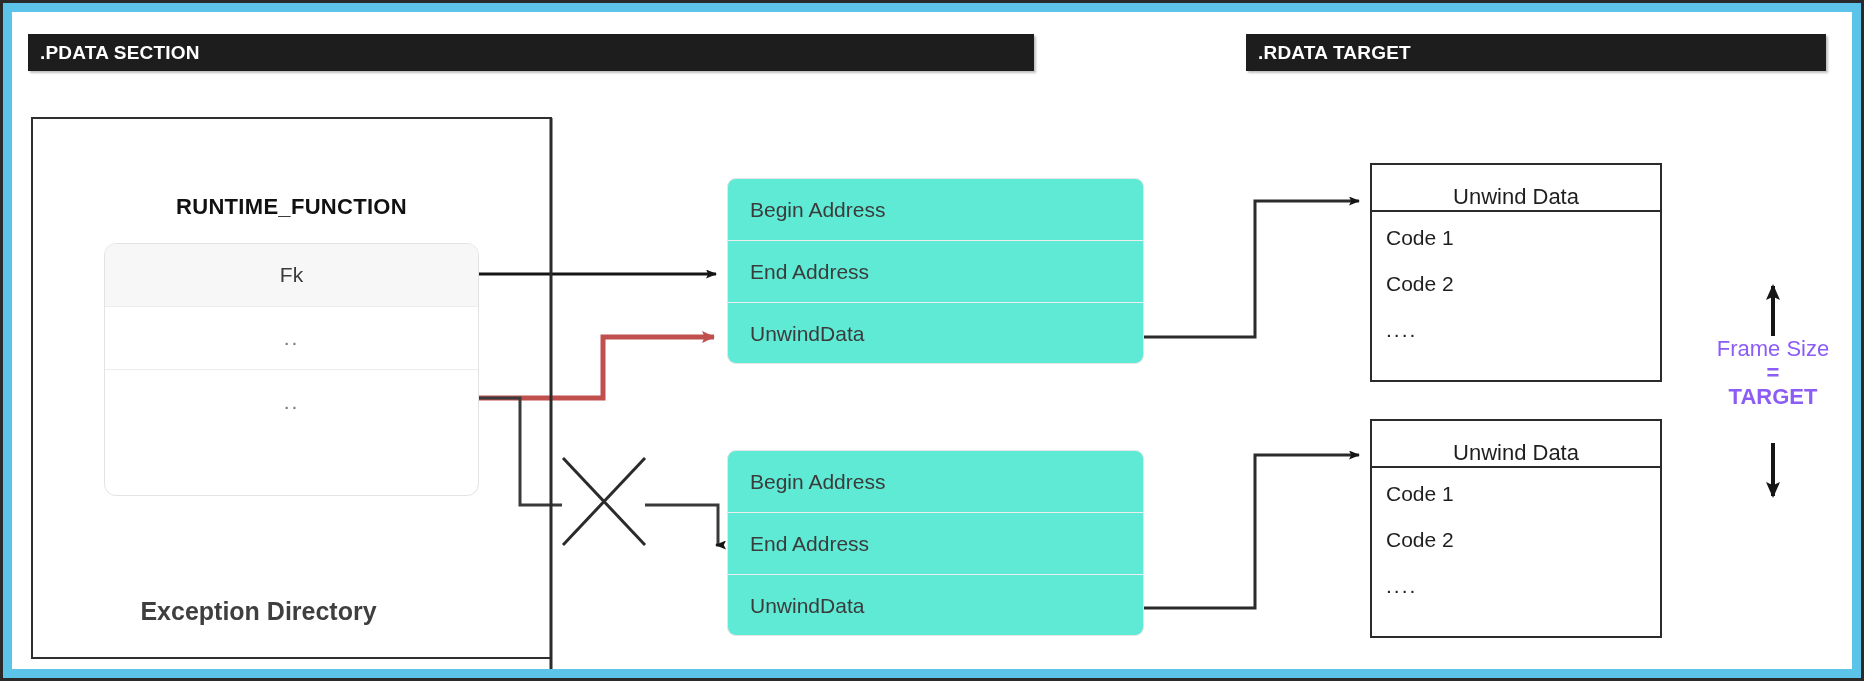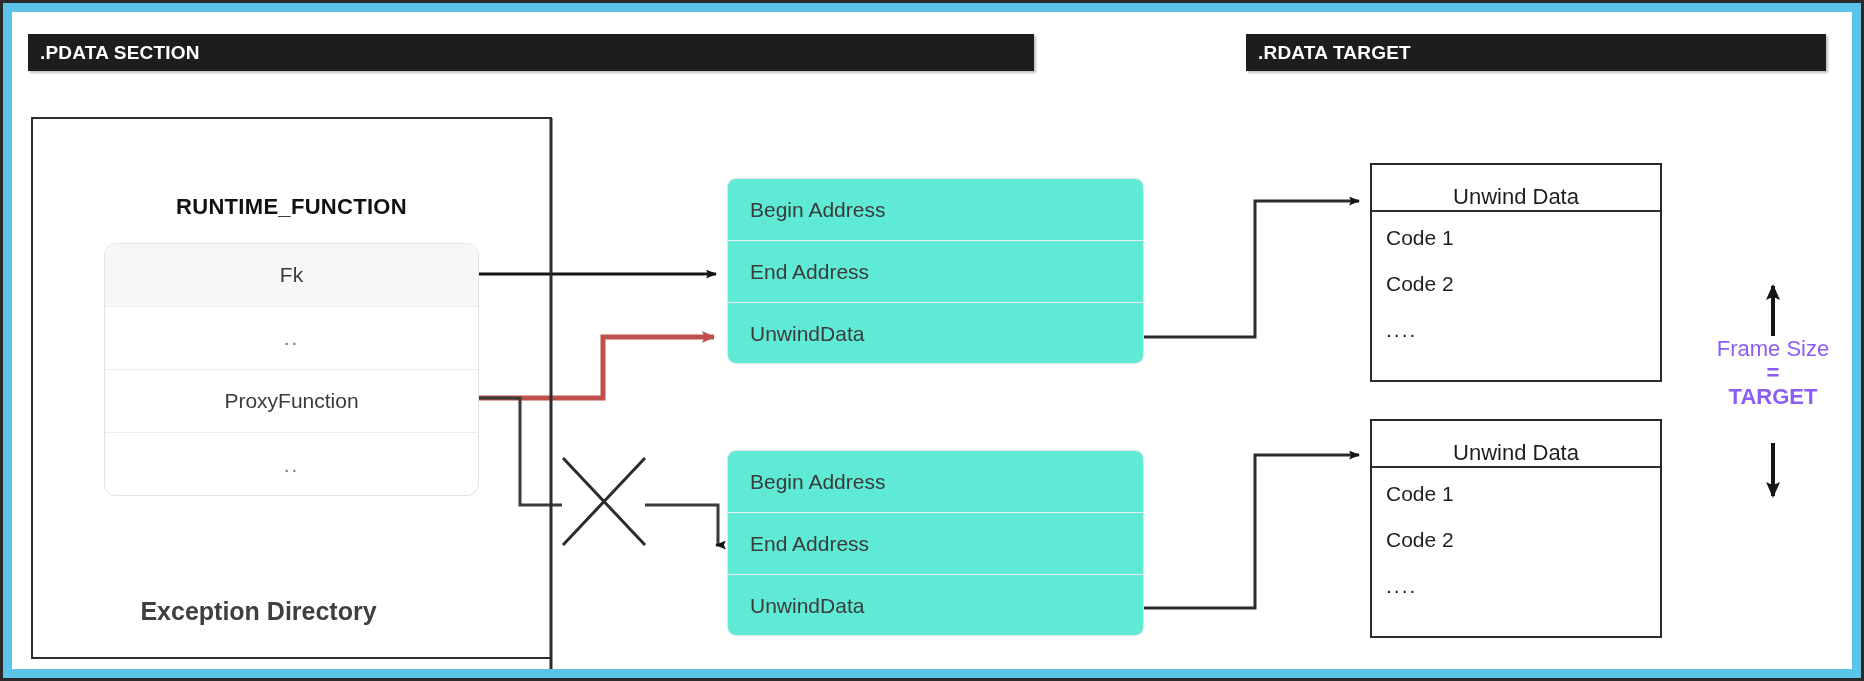--- a/index.html
+++ b/index.html
@@ -192,23 +192,20 @@
   <div id="exception-box"></div>
 
   <div id="runtime-title">RUNTIME_FUNCTION</div>
 
   <div id="rf-table">
     <div class="rf-row shaded">
       <span>Fk</span>
     </div>
     <div class="rf-row dots">
       <span>..</span>
-    </div>
-    <div class="rf-row">
-      <span>ProxyFunction</span>
     </div>
     <div class="rf-row dots">
       <span>..</span>
     </div>
   </div>
 
   <div id="exception-caption">Exception Directory</div>
 
   <div class="record-box" id="record-top">
     <div class="record-row">

